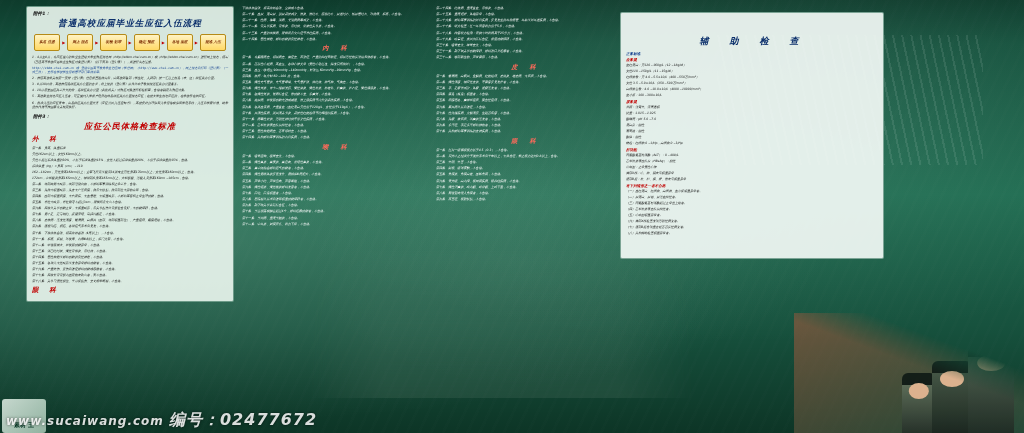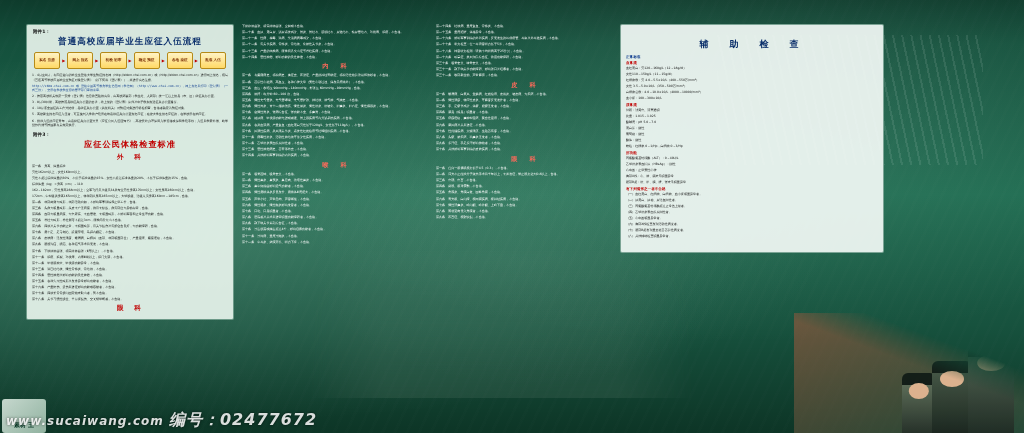--- a/index.html
+++ b/index.html
@@ -26,21 +26,21 @@
   .tank{position:absolute;left:30%;top:58%;width:38%;height:34%;
     background:linear-gradient(0deg, rgba(120,150,130,0.35), rgba(120,150,130,0.05));
     -webkit-mask-image:linear-gradient(90deg,transparent,black 20%,black 80%,transparent);
     mask-image:linear-gradient(90deg,transparent,black 20%,black 80%,transparent);
     opacity:.45;}
   .muzzle{position:absolute;right:4%;top:8%;width:26%;height:30%;
     background:repeating-linear-gradient(78deg, rgba(230,240,235,.20) 0 2px, rgba(0,0,0,0) 2px 9px);
     opacity:.5;}
 
   
-  .col{position:absolute;top:24px;bottom:8px;overflow:hidden;}
+  .col{position:absolute;top:6px;bottom:8px;overflow:hidden;font-style:italic;}
   .c1{left:26px;width:208px;}
   .c2{left:242px;width:188px;}
   .c3{left:436px;width:178px;}
   .c4{left:620px;width:140px;}
 
   .panel{
     background:rgba(236,247,240,0.90);
     border:1px solid rgba(20,90,65,0.55);
     border-radius:2px;
     padding:4px 5px;
@@ -51,21 +51,21 @@
   .title-main{
     text-align:center;color:#0b2f6b;font-weight:bold;font-size:8.6px;
     letter-spacing:1px;margin:1px 0 4px;
     font-family:"DejaVu Sans","Liberation Sans",sans-serif;
   }
   .title-sub{
     text-align:center;color:#c00000;font-weight:bold;font-size:8.2px;
     letter-spacing:1px;margin:0 0 3px;
   }
   .title-red-sm{
-    text-align:center;color:#c00000;font-weight:bold;font-size:6.6px;
+    text-align:left;color:#c00000;font-weight:bold;font-size:6.6px;
     letter-spacing:2px;margin:2px 0 2px;
   }
 
   
   .flow{display:flex;justify-content:space-between;align-items:center;gap:1px;margin:2px 2px 4px;}
   .flow-box{
     flex:1 1 0;
     background:linear-gradient(180deg,#fff3c4,#ffd966);
     border:1px solid #b58a18;
     border-radius:2px;
@@ -84,21 +84,21 @@
 
   .sec-title{
     text-align:center;color:#c00000;font-weight:bold;font-size:6.2px;
     letter-spacing:3px;margin:3px 0 2px;
   }
   .col-white p{margin:0 0 1.6px;font-size:3.05px;line-height:1.5;color:#fff;text-align:justify;}
 
   .right-panel{
     background:rgba(243,250,246,0.92);
     border:1px solid rgba(20,90,65,0.5);
-    border-radius:2px;padding:12px 5px;color:#111;
+    border-radius:2px;padding:21px 5px;color:#111;margin-top:6px;
   }
   .right-title{
     text-align:center;color:#0b2f6b;font-weight:bold;font-size:9px;
     letter-spacing:6px;margin:1px 0 4px;
   }
   .sm-red-hdr{color:#c00000;font-weight:bold;font-size:3.6px;margin:2px 0 1px;}
   .sm-blue-hdr{color:#123f8f;font-weight:bold;font-size:3.6px;margin:2px 0 1px;}
 
   
   .soldiers{

